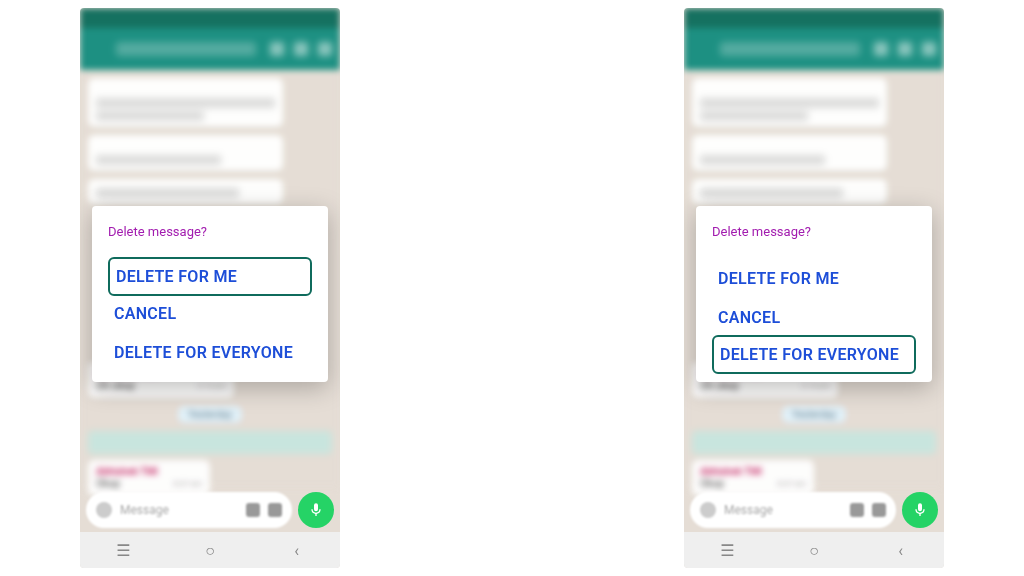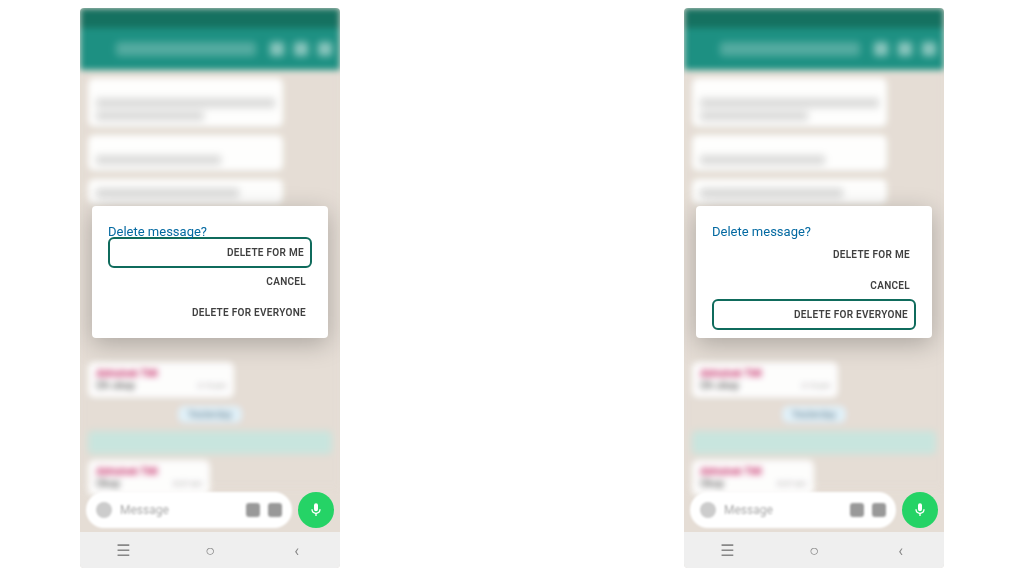--- a/index.html
+++ b/index.html
@@ -141,28 +141,29 @@
     position:absolute;
     left: 12px; right: 12px;
     top: 198px;
     background:#fff;
     border-radius:4px;
     box-shadow: 0 6px 24px rgba(0,0,0,0.25);
     padding: 18px 16px 10px 16px;
     filter:none;
   }
   .dialog .prompt {
-    color:#0369a1;
+    color:#a21caf;
     font-size:13px;
+    margin-bottom: 20px;
   }
   .dialog .opt {
-    text-align:right;
-    color:#404040;
+    text-align:left;
+    color:#1d4ed8;
     font-weight:600;
-    font-size:10px;
+    font-size:16px;
     letter-spacing:.3px;
     padding: 10px 6px;
     cursor:pointer;
   }
   .dialog .opt.highlight {
     border: 2px solid #0f6b5c;
     border-radius:6px;
     margin: -2px 0;
     padding: 8px 6px;
   }

